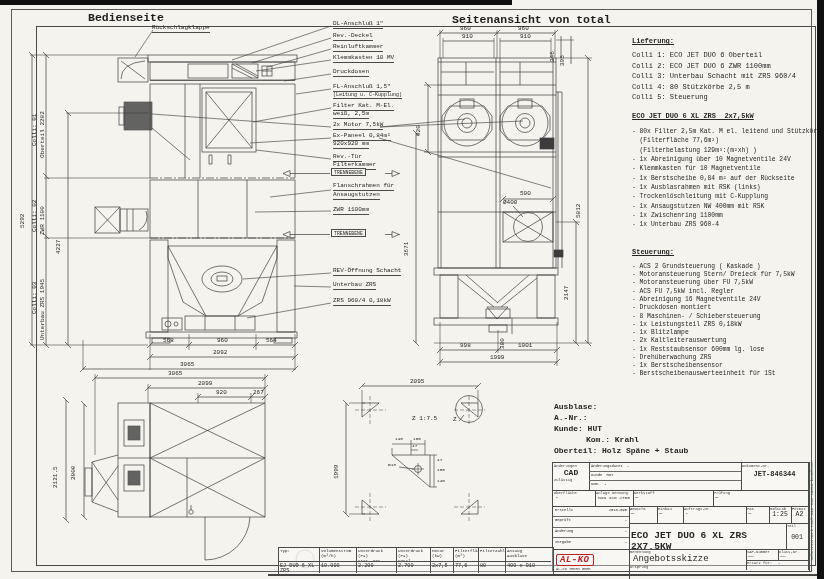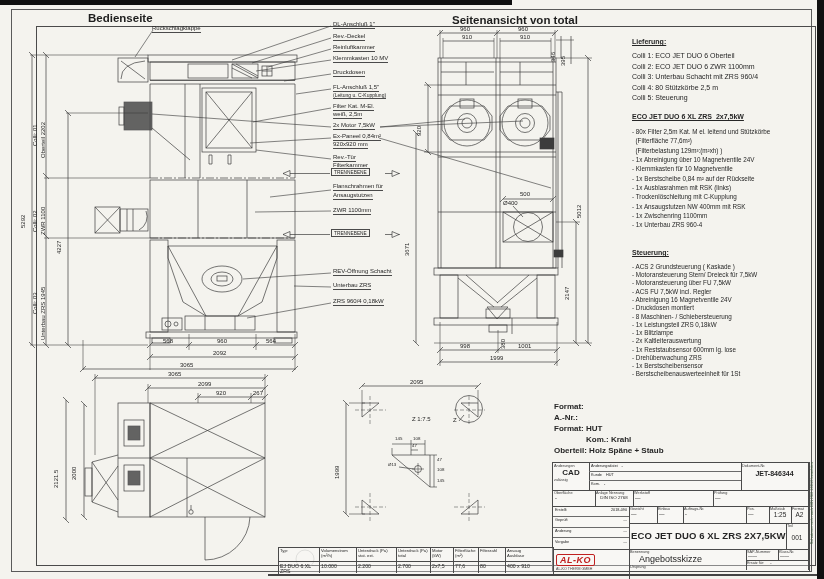--- a/index.html
+++ b/index.html
@@ -1,16 +1,16 @@
 <!DOCTYPE html>
 <html><head>
 <meta charset="utf-8">
 <style>
   html,body{margin:0;padding:0}
-  .stage{position:relative;width:824px;height:579px;background:#f4f3ee;font-family:Liberation Sans, sans-serif;overflow:hidden;color:#262626}
+  .stage{position:relative;width:824px;height:579px;background:#f4f3ee;font-family:Liberation Mono, monospace;overflow:hidden;color:#262626}
   .scan-top{position:absolute;left:0;top:0;width:512px;height:5px;background:#101010}
   .scan-right{position:absolute;left:817px;top:0;width:7px;height:579px;background:#101010}
   .scan-bot{position:absolute;left:268px;top:574px;width:549px;height:2px;background:#444}
   .frame1{position:absolute;left:11px;top:9px;width:799px;height:561px;border:1px solid #5a5a5a}
   .frame2{position:absolute;left:36px;top:26px;width:778px;height:538px;border:1px solid #4a4a4a}
   svg.art{position:absolute;left:0;top:0}
   .t{position:absolute;white-space:pre;line-height:1.05}
   .title{font-size:11.5px;font-weight:bold;color:#1e1e1e}
   .c{font-size:6px;border-bottom:0.6px solid #4a4a4a;padding-bottom:0.5px}
   .cs{font-size:5px;border-bottom:0.6px solid #4a4a4a}
@@ -277,23 +277,23 @@
   <span class="t rc" style="left:632px;top:305px">- Druckdosen montiert</span>
   <span class="t rc" style="left:632px;top:314px">- 8 Maschinen- / Schiebersteuerung</span>
   <span class="t rc" style="left:632px;top:322px">- 1x Leistungsteil ZRS 0,18kW</span>
   <span class="t rc" style="left:632px;top:330px">- 1x Blitzlampe</span>
   <span class="t rc" style="left:632px;top:338px">- 2x Kaltleiterauswertung</span>
   <span class="t rc" style="left:632px;top:347px">- 1x Reststaubsensor 600mm lg. lose</span>
   <span class="t rc" style="left:632px;top:355px">- Drehüberwachung ZRS</span>
   <span class="t rc" style="left:632px;top:363px">- 1x Berstscheibensensor</span>
   <span class="t rc" style="left:632px;top:371px">- Berstscheibenauswerteeinheit für 1St</span>
 
-  <span class="t pj" style="left:554px;top:403px">Format:</span>
+  <span class="t pj" style="left:554px;top:403px">Ausblase:</span>
   <span class="t pj" style="left:554px;top:414px">A.-Nr.:</span>
-  <span class="t pj" style="left:554px;top:425px">Format: HUT</span>
+  <span class="t pj" style="left:554px;top:425px">Kunde: HUT</span>
   <span class="t pj" style="left:586px;top:436px">Kom.: Krahl</span>
   <span class="t pj" style="left:554px;top:447px">Oberteil: Holz Späne + Staub</span>
 
   <div class="tb">
     <div class="cell" style="left:0;top:0;width:36px;height:27px">
       <span class="fl">Änderungen</span>
       <span style="display:block;font-size:8px;font-weight:bold;text-align:center">CAD</span>
       <span class="fl">zulässig</span>
     </div>
     <div class="cell" style="left:36px;top:0;width:152px;height:27px">
@@ -379,21 +379,21 @@
       <span class="fl">Teil</span>
       <span style="display:block;font-size:6.5px;text-align:center;padding-top:6px">001</span>
     </div>
     <div class="cell" style="left:0;top:86px;width:76px;height:38px;border-bottom:none">
       <span class="logo">AL-KO</span>
       <span class="addr">AL-KO THERM GMBH</span>
       
     </div>
     <div class="cell" style="left:76px;top:86px;width:117px;height:21px;border-bottom:none">
       <span class="fl">Benennung</span>
-      <span style="display:block;font-size:9px;padding-left:10px">Angebotsskizze</span>
+      <span style="display:block;font-size:9px;padding-left:4px">Angebotsskizze</span>
       <span class="fl">Ursprung</span>
     </div>
     <div class="cell" style="left:193px;top:86px;width:32px;height:11px">
       <span class="fl">SAP-Nummer</span>
       <span style="display:block;font-size:4.5px;padding-left:2px">——</span>
     </div>
     <div class="cell" style="left:225px;top:86px;width:30px;height:11px;border-right:none">
       <span class="fl">Klass-Nr.</span>
       <span style="display:block;font-size:4.5px;padding-left:2px">——</span>
     </div>

